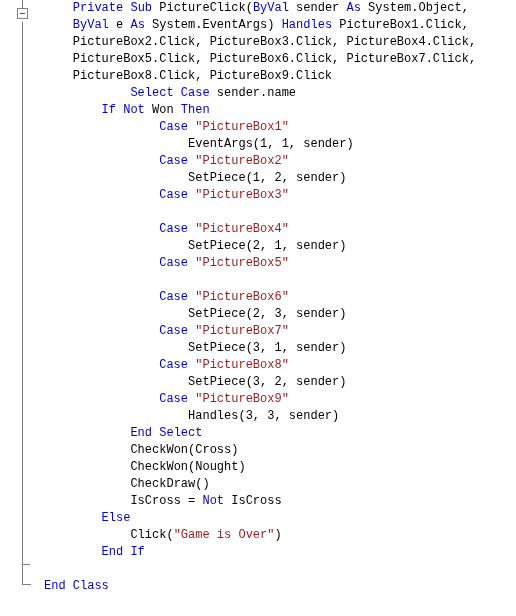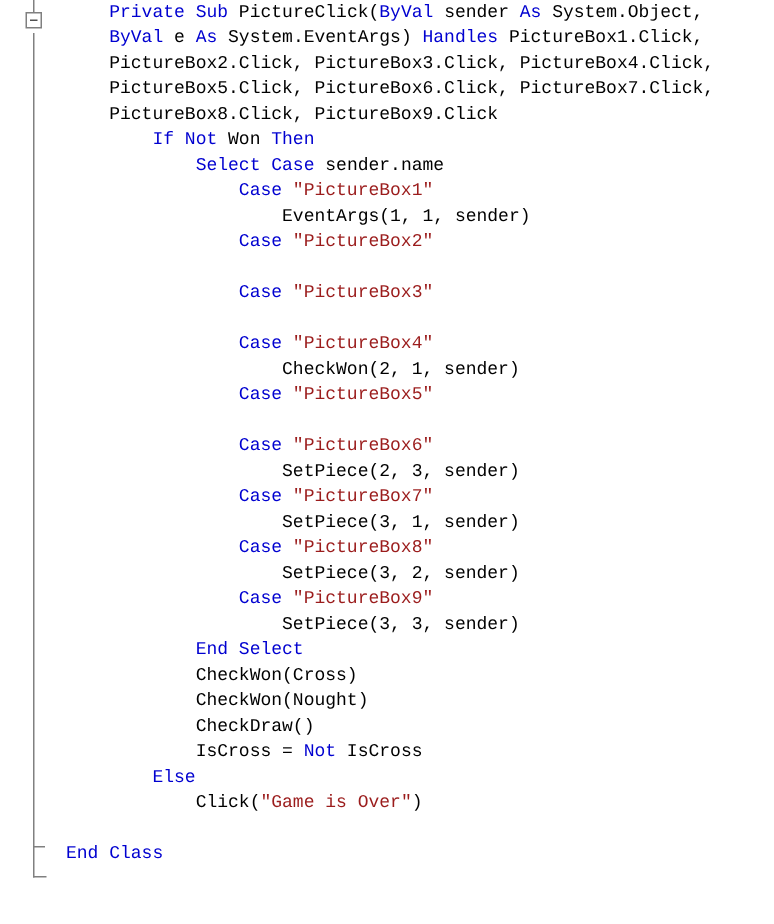--- a/index.html
+++ b/index.html
@@ -113,44 +113,45 @@
     <div class="fold-tick sub-end"></div>
     <div class="fold-corner"></div>
   </div>
 
   <div id="code">
       <div class="line"><span>    </span><span class="kw">Private</span><span class="id"> </span><span class="kw">Sub</span><span class="id"> PictureClick(</span><span class="kw">ByVal</span><span class="id"> sender </span><span class="kw">As</span><span class="id"> System.Object, </span></div>
       <div class="line"><span>    </span><span class="kw">ByVal</span><span class="id"> e </span><span class="kw">As</span><span class="id"> System.EventArgs) </span><span class="kw">Handles</span><span class="id"> PictureBox1.Click, </span></div>
       <div class="line"><span>    </span><span class="id">PictureBox2.Click, PictureBox3.Click, PictureBox4.Click, </span></div>
       <div class="line"><span>    </span><span class="id">PictureBox5.Click, PictureBox6.Click, PictureBox7.Click, </span></div>
       <div class="line"><span>    </span><span class="id">PictureBox8.Click, PictureBox9.Click</span></div>
+      <div class="line"><span>            </span><span class="kw">Select</span><span class="id"> </span><span class="kw">Case</span><span class="id"> sender.name</span></div>
       <div class="line"><span>        </span><span class="kw">If</span><span class="id"> </span><span class="kw">Not</span><span class="id"> Won </span><span class="kw">Then</span></div>
-      <div class="line"><span>            </span><span class="kw">Select</span><span class="id"> </span><span class="kw">Case</span><span class="id"> sender.name</span></div>
       <div class="line"><span>                </span><span class="kw">Case</span><span class="id"> </span><span class="str">"PictureBox1"</span></div>
       <div class="line"><span>                    </span><span class="id">EventArgs(1, 1, sender)</span></div>
       <div class="line"><span>                </span><span class="kw">Case</span><span class="id"> </span><span class="str">"PictureBox2"</span></div>
-      <div class="line"><span>                    </span></div>
+      <div class="line"><span>                    </span><span class="id">SetPiece(1, 2, sender)</span></div>
       <div class="line"><span>                </span><span class="kw">Case</span><span class="id"> </span><span class="str">"PictureBox3"</span></div>
       <div class="line"><span>                    </span></div>
       <div class="line"><span>                </span><span class="kw">Case</span><span class="id"> </span><span class="str">"PictureBox4"</span></div>
-      <div class="line"><span>                    </span><span class="id">CheckWon(2, 1, sender)</span></div>
+      <div class="line"><span>                    </span><span class="id">SetPiece(2, 1, sender)</span></div>
       <div class="line"><span>                </span><span class="kw">Case</span><span class="id"> </span><span class="str">"PictureBox5"</span></div>
       <div class="line"><span>                    </span></div>
       <div class="line"><span>                </span><span class="kw">Case</span><span class="id"> </span><span class="str">"PictureBox6"</span></div>
       <div class="line"><span>                    </span><span class="id">SetPiece(2, 3, sender)</span></div>
       <div class="line"><span>                </span><span class="kw">Case</span><span class="id"> </span><span class="str">"PictureBox7"</span></div>
       <div class="line"><span>                    </span><span class="id">SetPiece(3, 1, sender)</span></div>
       <div class="line"><span>                </span><span class="kw">Case</span><span class="id"> </span><span class="str">"PictureBox8"</span></div>
       <div class="line"><span>                    </span><span class="id">SetPiece(3, 2, sender)</span></div>
       <div class="line"><span>                </span><span class="kw">Case</span><span class="id"> </span><span class="str">"PictureBox9"</span></div>
-      <div class="line"><span>                    </span><span class="id">SetPiece(3, 3, sender)</span></div>
+      <div class="line"><span>                    </span><span class="id">Handles(3, 3, sender)</span></div>
       <div class="line"><span>            </span><span class="kw">End</span><span class="id"> </span><span class="kw">Select</span></div>
       <div class="line"><span>            </span><span class="id">CheckWon(Cross)</span></div>
       <div class="line"><span>            </span><span class="id">CheckWon(Nought)</span></div>
       <div class="line"><span>            </span><span class="id">CheckDraw()</span></div>
       <div class="line"><span>            </span><span class="id">IsCross = </span><span class="kw">Not</span><span class="id"> IsCross</span></div>
       <div class="line"><span>        </span><span class="kw">Else</span></div>
       <div class="line"><span>            </span><span class="id">Click(</span><span class="str">"Game is Over"</span><span class="id">)</span></div>
+      <div class="line"><span>        </span><span class="kw">End</span><span class="id"> </span><span class="kw">If</span></div>
       <div class="line"></div>
       <div class="line"><span class="kw">End</span><span class="id"> </span><span class="kw">Class</span></div>
     </div>
 
 </div>
 
 </body></html>

